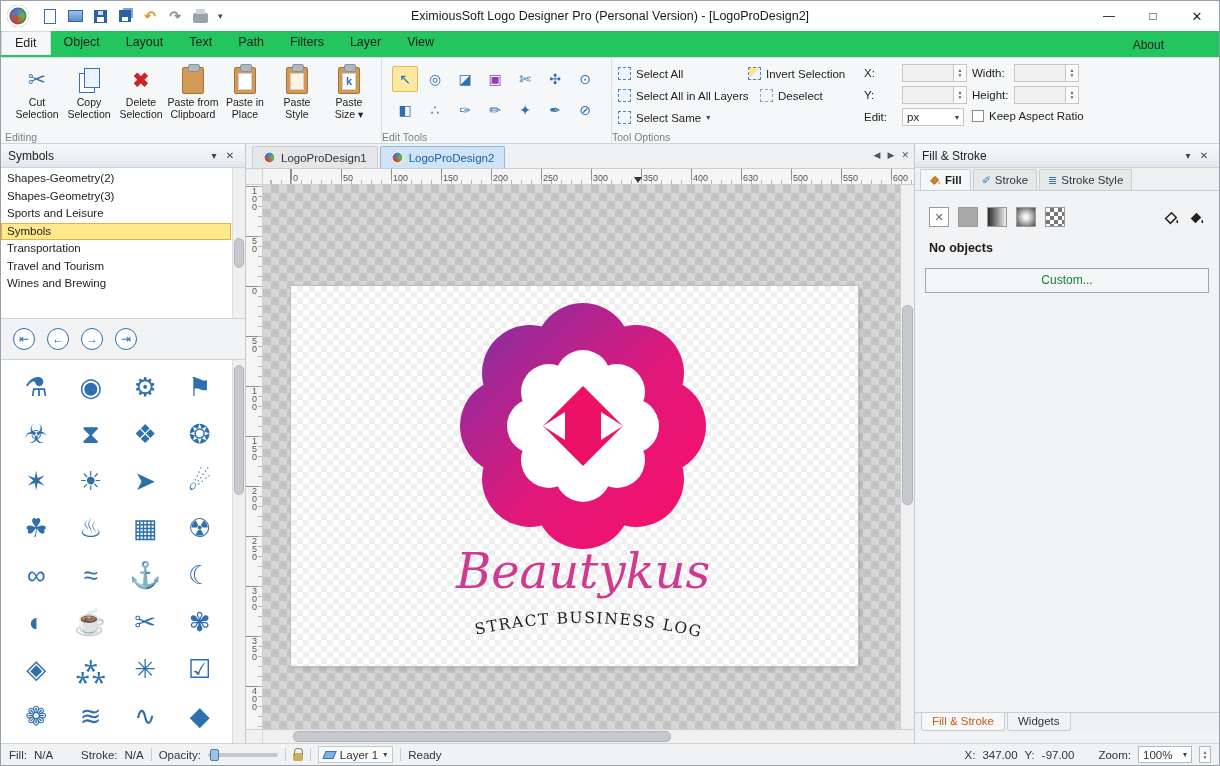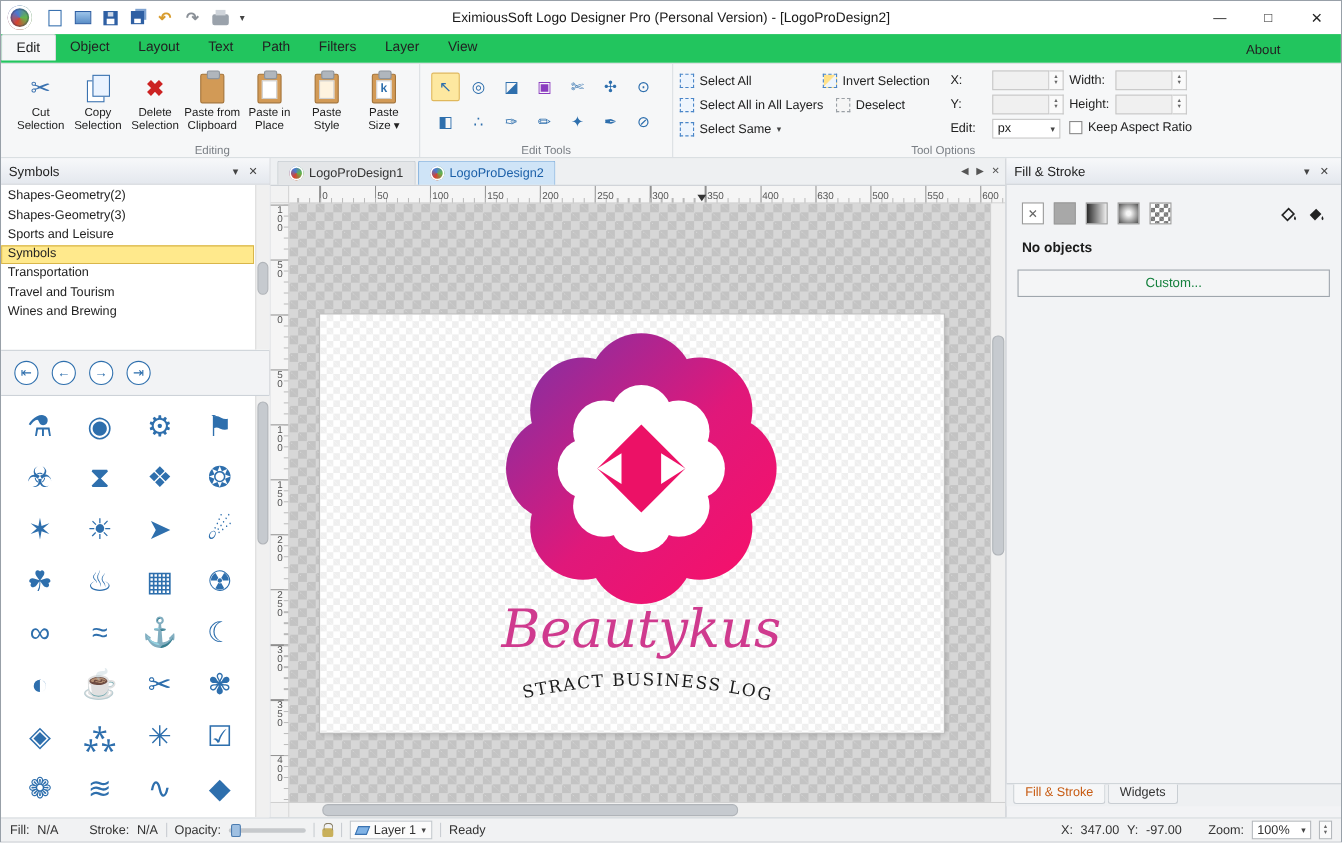--- a/index.html
+++ b/index.html
@@ -32,21 +32,21 @@
 
 .menubar{height:26px;background:#22c55e;display:flex;align-items:flex-start;position:relative;flex:0 0 auto}
 .menu-tab{padding:4px 13px 5px;font-size:12.5px;color:#222}
 .menu-tab.active{background:#f6f7f8;border:1px solid #d8dbde;border-bottom:none;border-radius:2px 2px 0 0;margin-bottom:-1px;z-index:3;position:relative}
 .about{position:absolute;right:55px;bottom:5px;font-size:12px;color:#222}
 
 
 .ribbon{height:87px;background:#f6f7f8;border-top:1px solid #d8dbde;border-bottom:1px solid #cfd4d9;display:flex;flex:0 0 auto;padding-left:4px}
 .rgroup{position:relative;height:100%;padding:3px 6px 14px}
 .rgroup+.rgroup{border-left:1px solid #dcdfe3}
-.glabel{position:absolute;bottom:0;left:0;right:0;text-align:center;font-size:10.5px;color:#7a7f85}
+.glabel{position:absolute;bottom:0;left:0;right:0;text-align:left;font-size:10.5px;color:#7a7f85}
 .editing-btns{display:flex}
 .bigbtn{width:52px;height:66px;display:flex;flex-direction:column;align-items:center;padding-top:3px;border-radius:3px}
 .bicon{height:32px;display:flex;align-items:center;justify-content:center}
 .blbl{font-size:10.5px;line-height:12px;text-align:center;color:#222}
 .cuticon{color:#3a72b0;font-size:22px}
 .delicon{color:#cc2222;font-size:20px;font-weight:bold}
 .pages{position:relative;width:20px;height:24px}
 .pages::before,.pages::after{content:"";position:absolute;width:14px;height:18px;background:#fff;border:1px solid #3a72b0}
 .pages::before{left:0;top:5px}
 .pages::after{left:5px;top:0;background:#eaf3ff}
@@ -518,20 +518,37 @@
       </div>
     </div>
 
     <div class="panel-right">
       <div class="phead">
         <span>Fill &amp; Stroke</span>
         <span class="sp"></span>
         <span class="pico">▾</span>
         <span class="pico">✕</span>
       </div>
+      <div class="fstabs">
+        <span class="fstab active">
+          <svg class="tico" width="12" height="12" viewBox="0 0 16 16">
+              <path d="M2 9 L8 3 L13 8 L7 14 Z" fill="#e07b1f" stroke="#8a5a1a" stroke-width="1"></path>
+              <path d="M13.5 10 c1.4 1.8 1.4 3 .2 3.8 c-1.2 -.6 -1.4 -2 -.2 -3.8" fill="#e07b1f"></path>
+            </svg>
+          <span>Fill</span>
+        </span>
+        <span class="fstab">
+          <span class="tico">✐</span>
+          <span>Stroke</span>
+        </span>
+        <span class="fstab">
+          <span class="tico">≣</span>
+          <span>Stroke Style</span>
+        </span>
+      </div>
       <div class="fs-row">
         <span class="fsq">
             <span>✕</span>
           </span>
         <span class="fsq solid"></span>
         <span class="fsq lin"></span>
         <span class="fsq rad"></span>
         <span class="fsq pat"></span>
         <span class="buckets">
           <svg width="17" height="17" viewBox="0 0 16 16">

